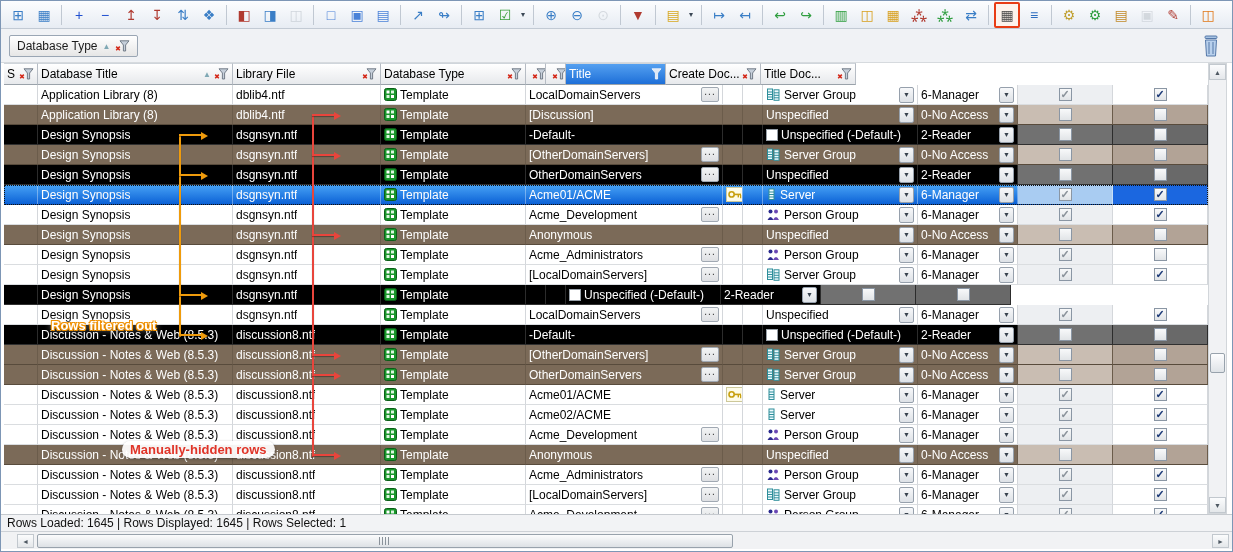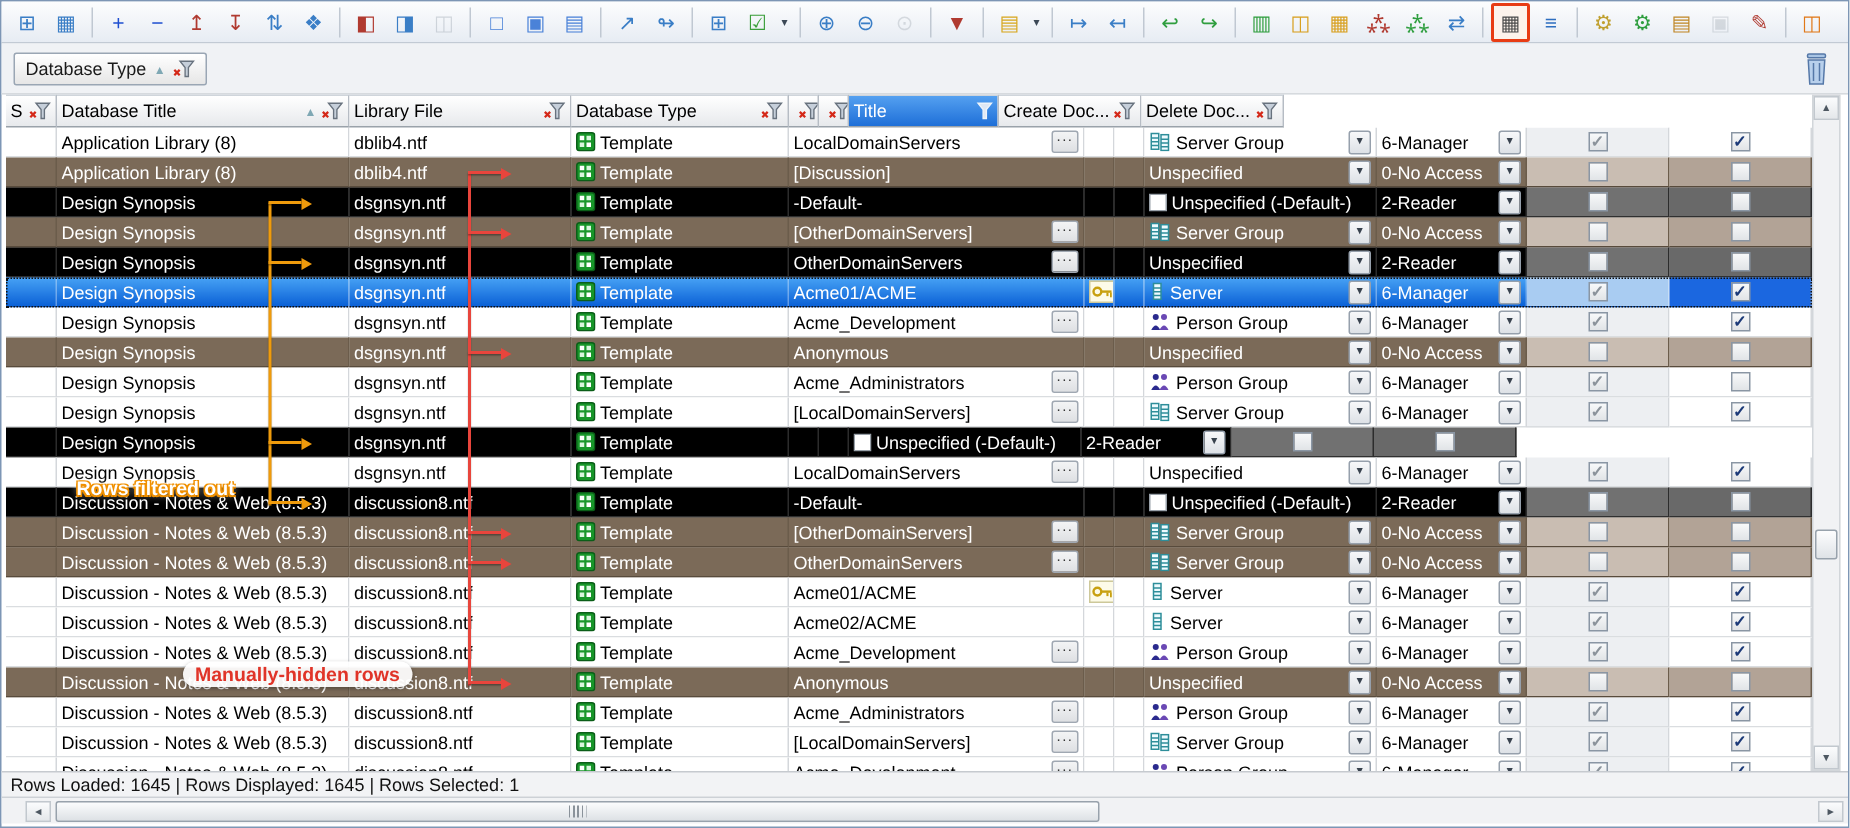--- a/index.html
+++ b/index.html
@@ -333,21 +333,21 @@
       <div class="hcell" style="width: 95px;">
         <span class="hlabel">Create Doc...</span>
         <span class="hfilter">
           <svg width="15" height="12" viewBox="0 0 15 12">
             <path d="M1.2 6.6 L4.8 10.2 M4.8 6.6 L1.2 10.2" stroke="#d42818" stroke-width="1.5" fill="none"></path>
             <polygon points="5,0.8 14,0.8 10.6,5 10.6,11 8.4,11 8.4,5" fill="#c6cfda" stroke="#68727e" stroke-width="0.9"></polygon>
           </svg>
         </span>
       </div>
       <div class="hcell" style="width: 95px;">
-        <span class="hlabel">Delete Doc...</span>
+        <span class="hlabel">Title Doc...</span>
         <span class="hfilter">
           <svg width="15" height="12" viewBox="0 0 15 12">
             <path d="M1.2 6.6 L4.8 10.2 M4.8 6.6 L1.2 10.2" stroke="#d42818" stroke-width="1.5" fill="none"></path>
             <polygon points="5,0.8 14,0.8 10.6,5 10.6,11 8.4,11 8.4,5" fill="#c6cfda" stroke="#68727e" stroke-width="0.9"></polygon>
           </svg>
         </span>
       </div>
     </div>
 
   <div class="gbody">

